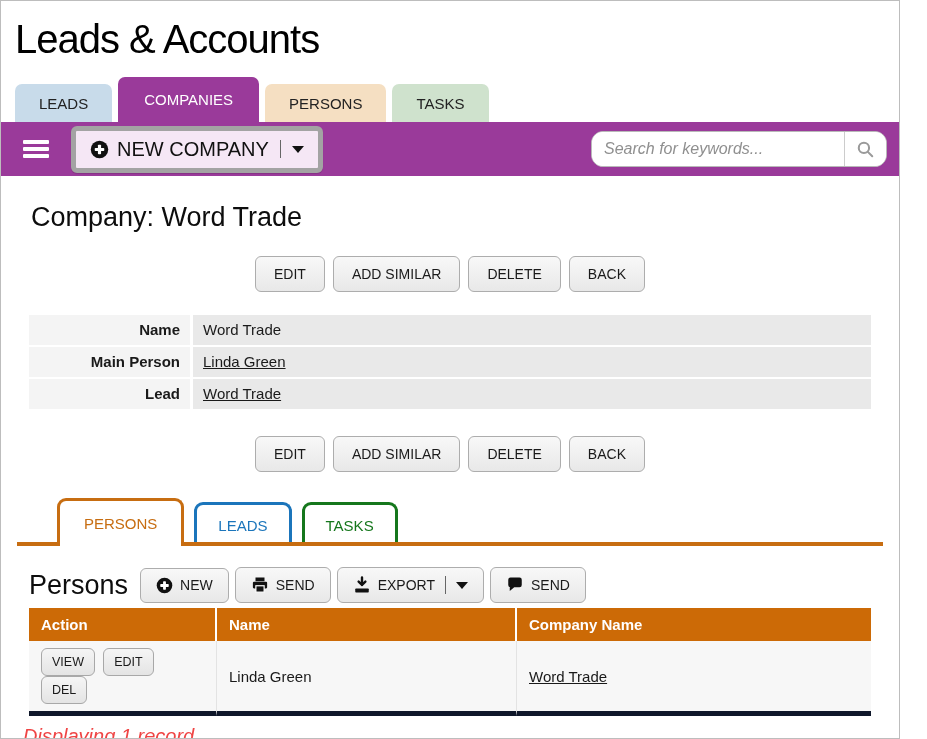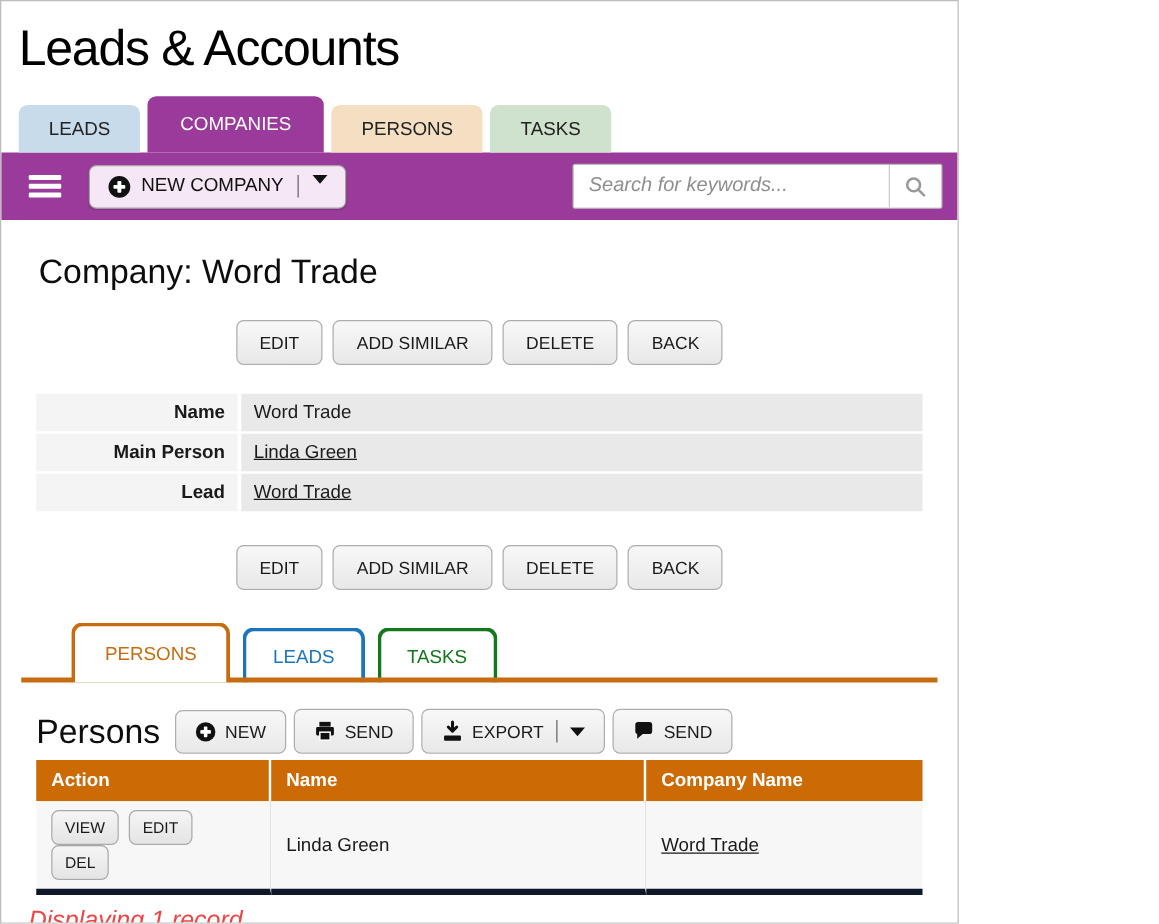--- a/index.html
+++ b/index.html
@@ -4,21 +4,21 @@
 <style>
   * { box-sizing: border-box; margin: 0; padding: 0; }
   html, body { background: #fff; }
   body {
     font-family: "Liberation Sans", "DejaVu Sans", sans-serif;
     color: #1a1a1a;
     width: 927px; height: 739px;
     overflow: hidden;
   }
   .page {
-    width: 767px; height: 739px;
+    width: 900px; height: 739px;
     border: 1px solid #bdbdbd;
     background: #fff;
     overflow: hidden;
   }
 
   
   .app-title {
     font-size: 40px; font-weight: 400; letter-spacing: -1px;
     padding: 16px 14px 0 14px; color: #000;
   }
@@ -42,30 +42,30 @@
   }
 
   
   .purple-bar {
     background: #9a3a9a; height: 54px;
     display: flex; align-items: center; padding: 0 12px;
   }
   .hamburger { width: 26px; margin-left: 10px; cursor: pointer; }
   .hamburger span { display: block; height: 4px; background: #fff; border-radius: 1px; margin: 3px 0; }
   .btn-new-company {
-    margin-left: 22px; display: flex; align-items: flex-start; gap: 8px;
-    background: #f5e7f5; border: 1px solid #a3a3a3; border-radius: 6px;
-    padding: 7px 14px; font-size: 15px; color: #111; cursor: pointer;
+    margin-left: 22px; display: flex; align-items: center; gap: 8px;
+    background: #f5e7f5; border: 5px solid #a3a3a3; border-radius: 6px;
+    padding: 7px 14px; font-size: 20px; color: #111; cursor: pointer;
     box-shadow: 0 1px 1px rgba(0,0,0,.15);
     font-family: inherit;
   }
   .spacer { flex: 1; }
   .searchbox {
     width: 296px; height: 36px; background: #fff;
-    border: 1px solid #b9b9b9; border-radius: 2px;
+    border: 1px solid #b9b9b9; border-radius: 12px;
     display: flex; align-items: center; overflow: hidden;
   }
   .searchbox input {
     flex: 1; border: 0; outline: none; height: 100%;
     padding: 0 12px; font-size: 16px; font-style: italic; color: #555;
     font-family: inherit;
   }
   .searchbox input::placeholder { color: #8f8f8f; font-style: italic; }
   .search-btn {
     width: 42px; height: 100%; border: 0; border-left: 1px solid #ccc;

